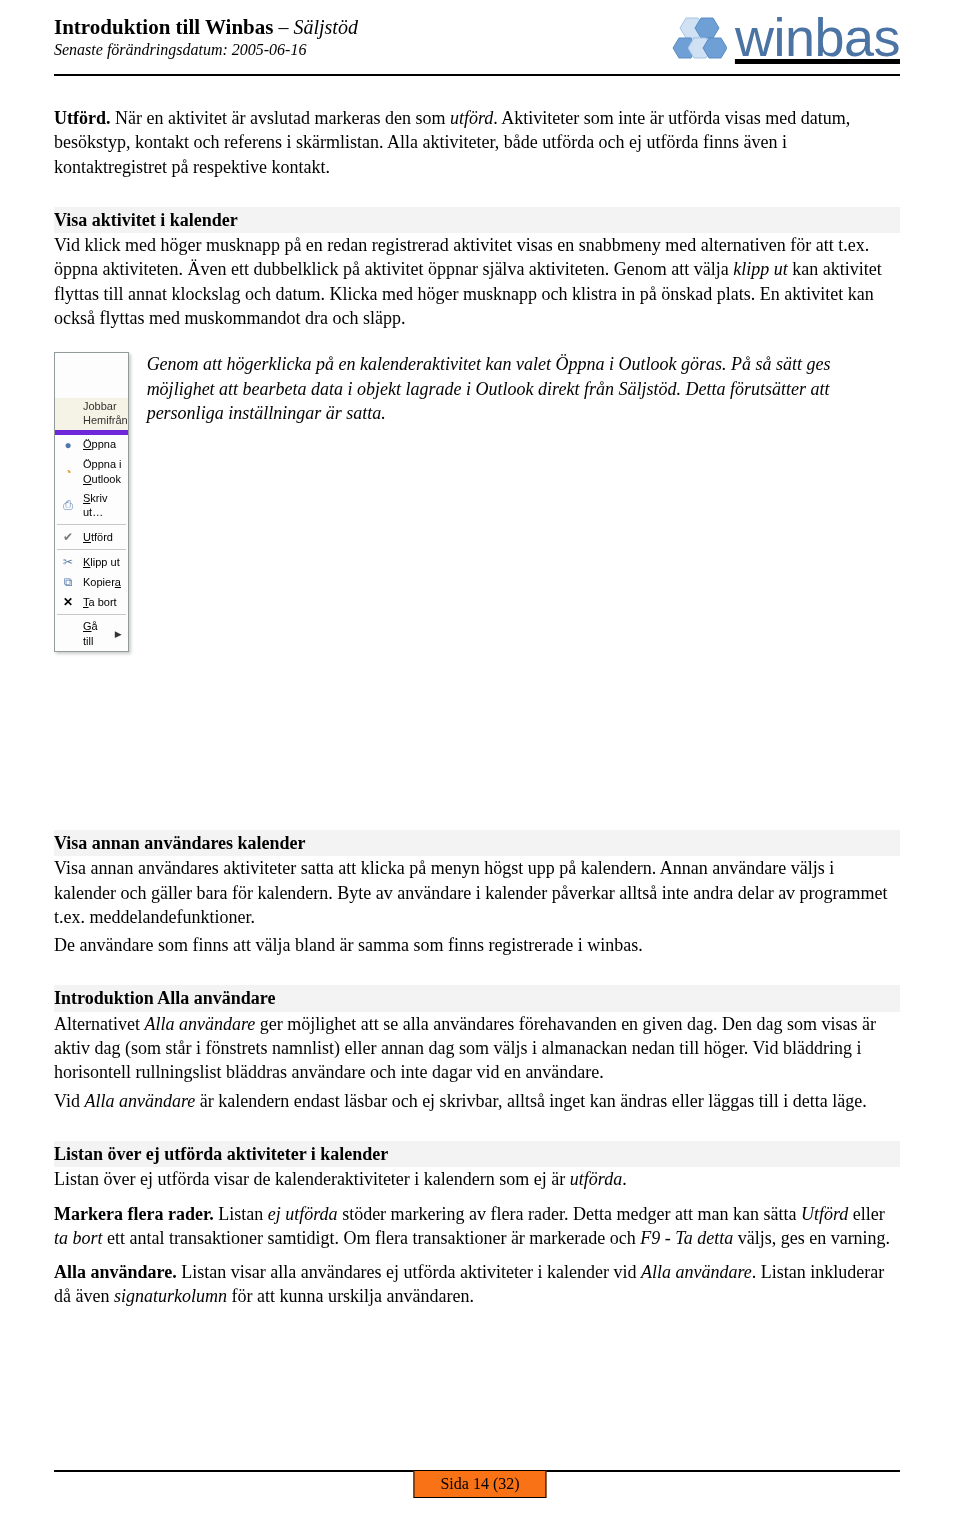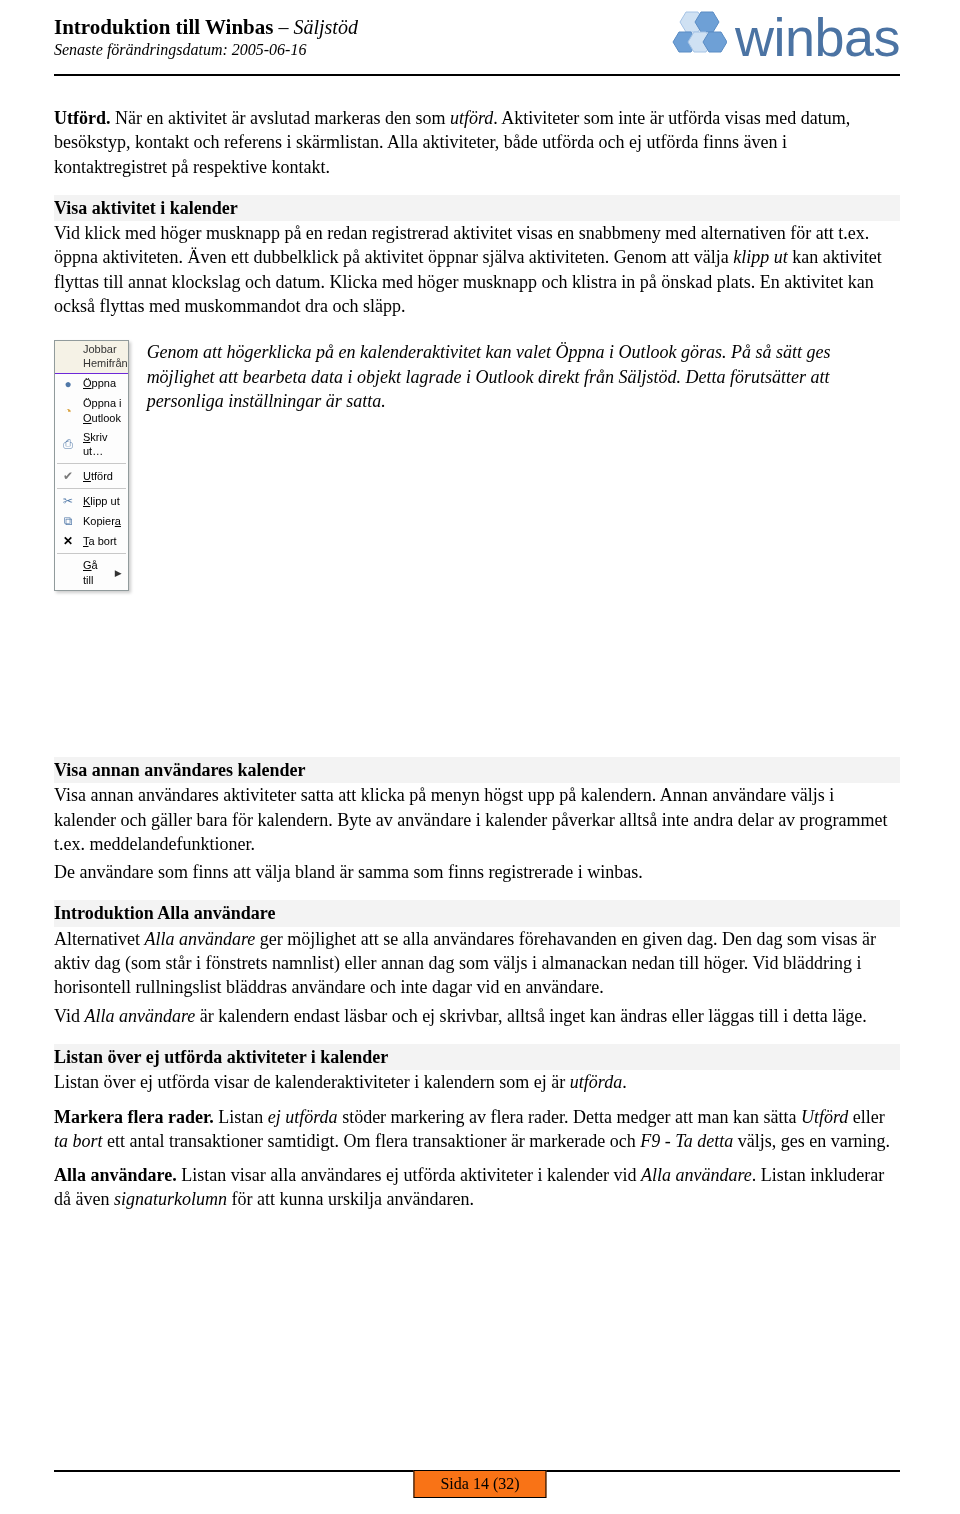--- a/index.html
+++ b/index.html
@@ -20,39 +20,39 @@
   }
   .header-row{
     display:flex;
     justify-content:space-between;
     align-items:flex-start;
   }
   .hdr-left{line-height:1.25;}
   .hdr-title{font-weight:bold;font-size:21px;}
   .hdr-sub{font-style:italic;font-size:20px;font-weight:normal;}
   .hdr-date{font-style:italic;font-size:16px;}
-  .logo{display:flex;align-items:flex-start;gap:8px;margin-top:-4px;}
+  .logo{display:flex;align-items:flex-end;gap:8px;margin-top:-4px;text-decoration:underline;}
   .logo-text{
     font-family:Arial,Helvetica,sans-serif;
     font-size:54px;
     font-weight:300;
     color:#4b73a3;
     letter-spacing:-0.5px;
     line-height:1;
   }
   .hr{
     border:none;
     border-top:2px solid #000;
     margin:10px 0 30px 0;
   }
   .section-heading{
     background:#f3f3f3;
     font-weight:bold;
     padding:1px 0;
-    margin-top:16px;
+    margin-top:28px;
   }
   p{margin:0 0 4px 0;}
   .para{margin-bottom:10px;}
   .italic{font-style:italic;}
   .bold{font-weight:bold;}
 
   .split-row{
     display:flex;
     gap:18px;
     margin:22px 0 30px 0;
@@ -61,24 +61,25 @@
   .context-menu{
     width:140px;
     font-family:Tahoma,Arial,sans-serif;
     font-size:11px;
     background:#fdfdfd;
     border:1px solid #919b9c;
     box-shadow:2px 2px 3px rgba(0,0,0,0.2);
   }
   .context-menu .hdr-block{
     background:#f5f2e6;
-    border-bottom:1px solid #6d28d9;
+    border-bottom:5px solid #6d28d9;
     padding:2px 0 2px 28px;
     color:#333;
     line-height:1.25;
+    margin-top:45px;
   }
   .mi{
     display:flex;
     align-items:center;
     padding:2px 6px 2px 4px;
     gap:6px;
     cursor:default;
   }
   .mi .ic{
     width:18px;height:16px;

